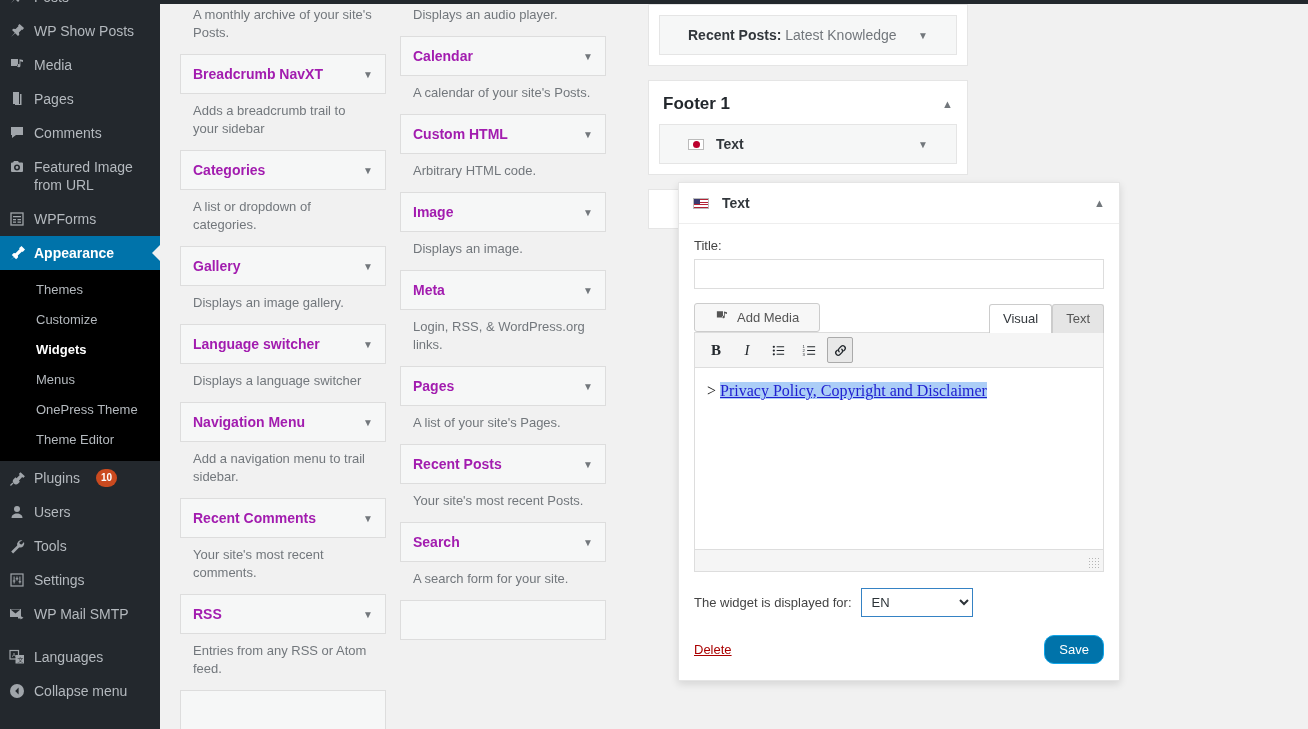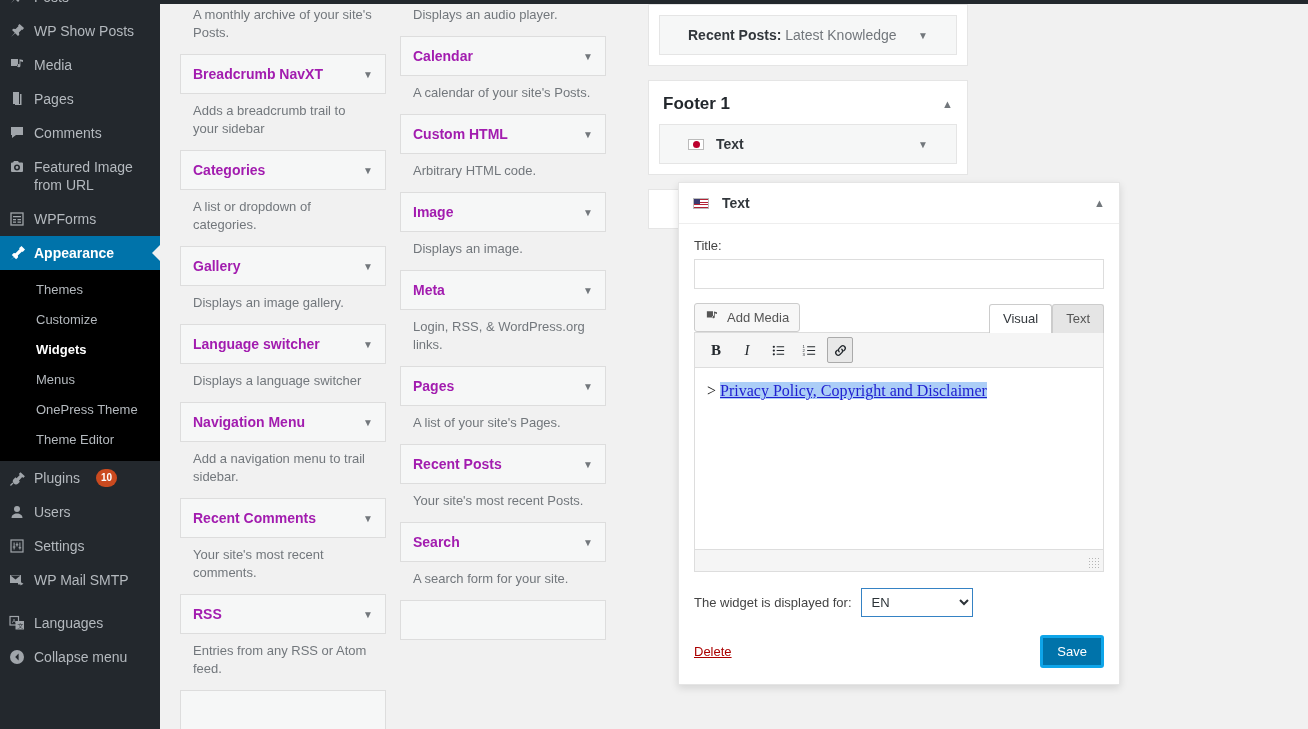--- a/index.html
+++ b/index.html
@@ -196,21 +196,21 @@
   }
   .editor-top {
     display: flex; align-items: flex-end; justify-content: space-between;
     margin-top: 14px;
   }
   .add-media {
     display: flex; align-items: center; gap: 7px;
     border: 1px solid #ccc;
     background: #f7f7f7;
     border-radius: 3px;
-    padding: 5px 10px;
+    padding: 5px 20px;
     font-size: 13px;
     color: #555;
     height: 29px;
   }
   .ed-tabs { display: flex; gap: 0; }
   .ed-tab {
     padding: 6px 13px 7px 13px;
     font-size: 13px;
     color: #555;
     border: 1px solid #ccc;
@@ -285,24 +285,24 @@
     display: flex; align-items: center; justify-content: space-between;
     margin-top: 18px;
   }
   .delete-link {
     color: #a00;
     font-size: 13px;
     text-decoration: underline;
   }
   .save-btn {
     background: #0073aa;
-    border: 3px solid #0ea5e9;
+    border: 1px solid #0ea5e9;
     color: #fff;
     font-size: 13px;
-    border-radius: 3px;
+    border-radius: 10px;
     padding: 6px 14px;
     font-family: "Liberation Sans", sans-serif;
   }
 </style>
 </head>
 <body>
 
 <div id="root">
 
   <nav id="adminmenu">
@@ -402,20 +402,28 @@
     <div class="menu-top">
       <span class="ico">
         <svg width="16" height="16" viewBox="0 0 16 16">
             <circle cx="8" cy="5" r="3" fill="currentColor"></circle>
             <path fill="currentColor" d="M2.5 14c0-3 2.5-4.6 5.5-4.6S13.5 11 13.5 14z"></path>
           </svg>
       </span>
       <span class="lbl">Users</span>
     </div>
 
+    <div class="menu-top">
+      <span class="ico">
+        <svg width="16" height="16" viewBox="0 0 16 16">
+            <path fill="currentColor" d="M13.5 2.6a4 4 0 00-5.3 4.9l-6 6 1.9 1.9 6-6a4 4 0 004.9-5.3l-2.3 2.3-1.9-.4-.4-1.9z"></path>
+          </svg>
+      </span>
+      <span class="lbl">Tools</span>
+    </div>
 
     <div class="menu-top">
       <span class="ico">
         <svg width="16" height="16" viewBox="0 0 16 16">
             <rect x="2" y="2" width="12" height="12" fill="none" stroke="currentColor" stroke-width="1.2"></rect>
             <path fill="currentColor" d="M4.6 4.4h1v7h-1zM7.5 4.4h1v4h-1zM10.4 4.4h1v7h-1z"></path>
             <path fill="currentColor" d="M3.8 8.6h2.6v1H3.8zM6.7 6.3h2.6v1H6.7zM9.6 9.3h2.6v1H9.6z"></path>
           </svg>
       </span>
       <span class="lbl">Settings</span>

